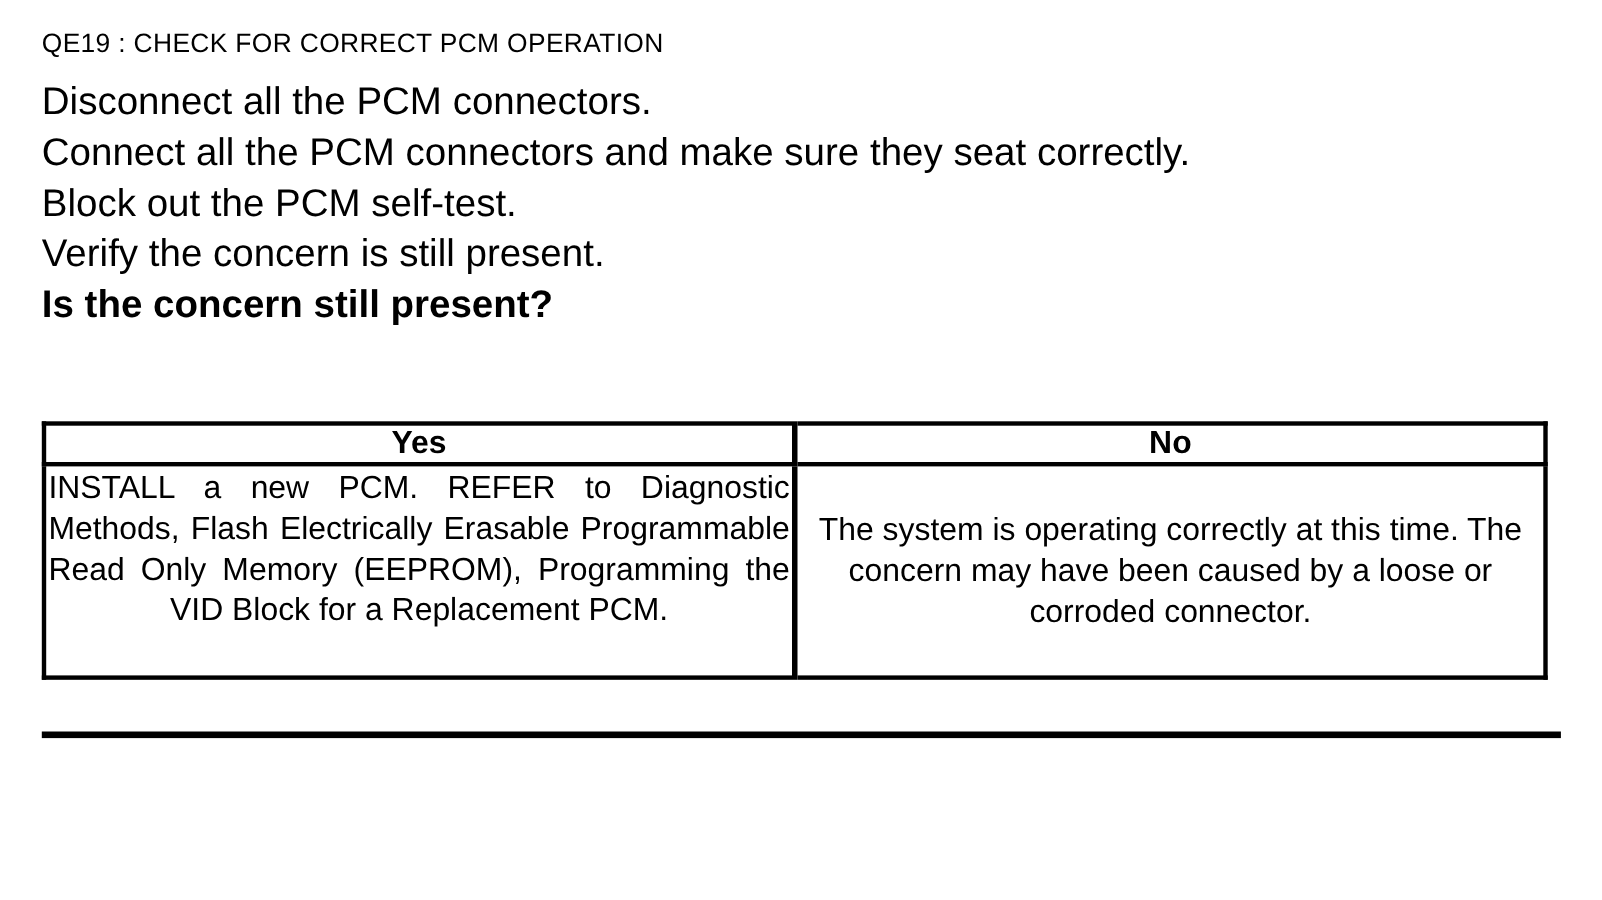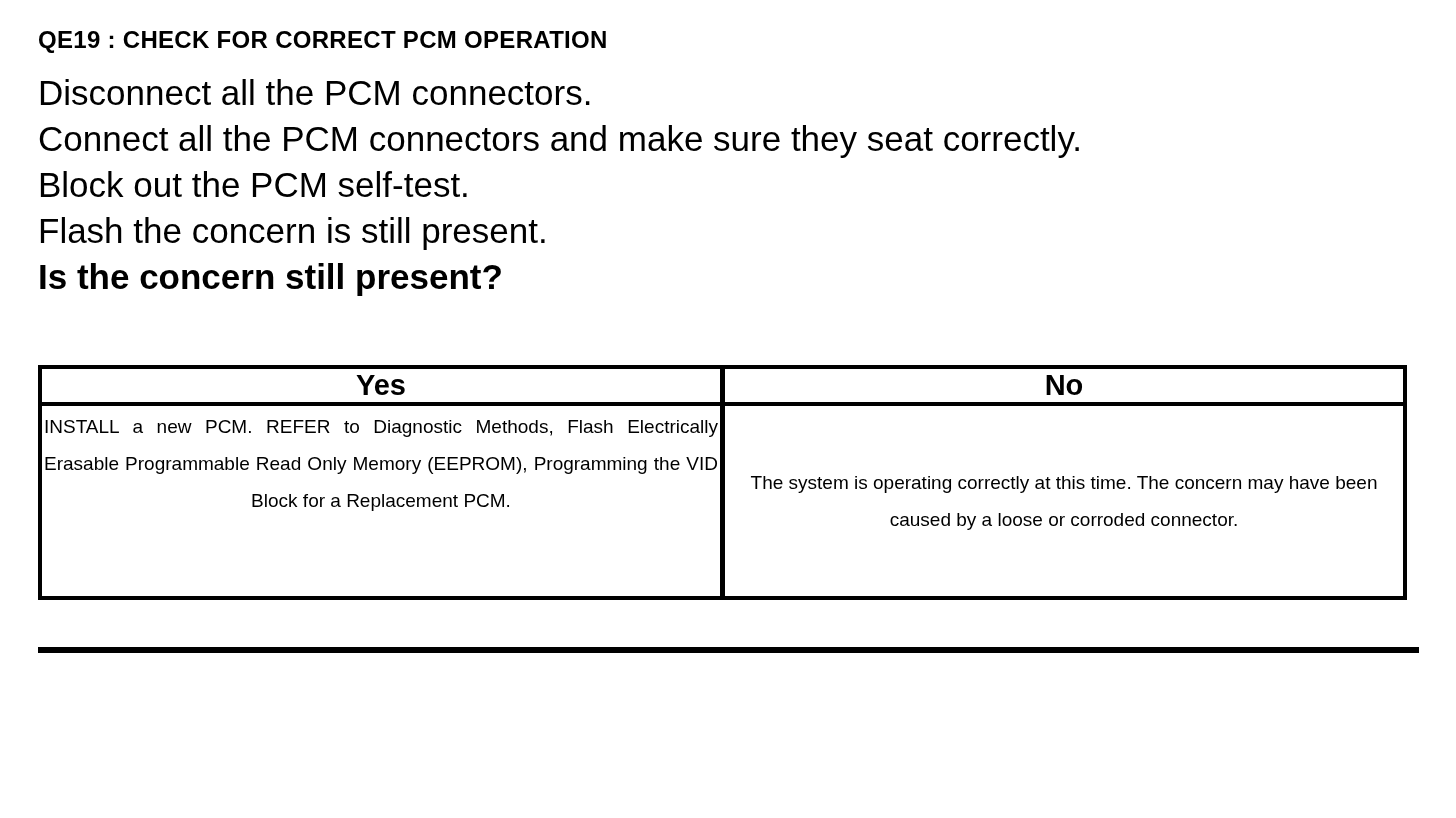--- a/index.html
+++ b/index.html
@@ -12,21 +12,21 @@
     height: 818px;
     color: #000000;
     font-family: "Liberation Sans", "DejaVu Sans", sans-serif;
     overflow: hidden;
   }
   .page {
     padding: 26px 0 0 38px;
   }
   .title {
     font-size: 24px;
-    font-weight: bold;
+    font-weight: normal;
     line-height: 28px;
     letter-spacing: 0.3px;
     margin: 0 0 20px 0;
   }
   .body-line {
     font-size: 35px;
     line-height: 37px;
     margin: 9px 0;
     white-space: nowrap;
   }
@@ -42,42 +42,42 @@
     margin-left: 37px;
     white-space: nowrap;
   }
   .question {
     font-weight: bold;
   }
   table.decision {
     border-collapse: collapse;
     table-layout: fixed;
     width: 1369px;
-    margin-top: 70px;
+    margin-top: 88px;
   }
   table.decision th,
   table.decision td {
     border: 4px solid #000000;
   }
   table.decision th:first-child,
   table.decision td:first-child {
     border-right-width: 5px;
   }
   table.decision th {
     height: 33px;
     padding: 0;
     font-size: 29px;
     font-weight: bold;
     text-align: center;
     line-height: 33px;
   }
   table.decision td {
     height: 186px;
     padding: 2px 2px;
-    font-size: 19px;
+    font-size: 29px;
     line-height: 37px;
   }
   td.yes-cell {
     vertical-align: top;
     text-align: justify;
     text-align-last: center;
   }
   td.no-cell {
     vertical-align: middle;
     text-align: center;
@@ -97,21 +97,21 @@
 
   <h1 class="title">QE19 : CHECK FOR CORRECT PCM OPERATION</h1>
 
   <p class="body-line">Disconnect all the PCM connectors.</p>
 
 
   <p class="body-line">Connect all the PCM connectors and make sure they seat correctly.</p>
 
   <p class="body-line">Block out the PCM self-test.</p>
 
-  <p class="body-line">Flash the concern is still present.</p>
+  <p class="body-line">Verify the concern is still present.</p>
 
   <p class="body-line question">Is the concern still present?</p>
 
   <table class="decision">
     <colgroup>
       <col style="width:50%">
       <col style="width:50%">
     </colgroup>
     <thead>
       <tr>

